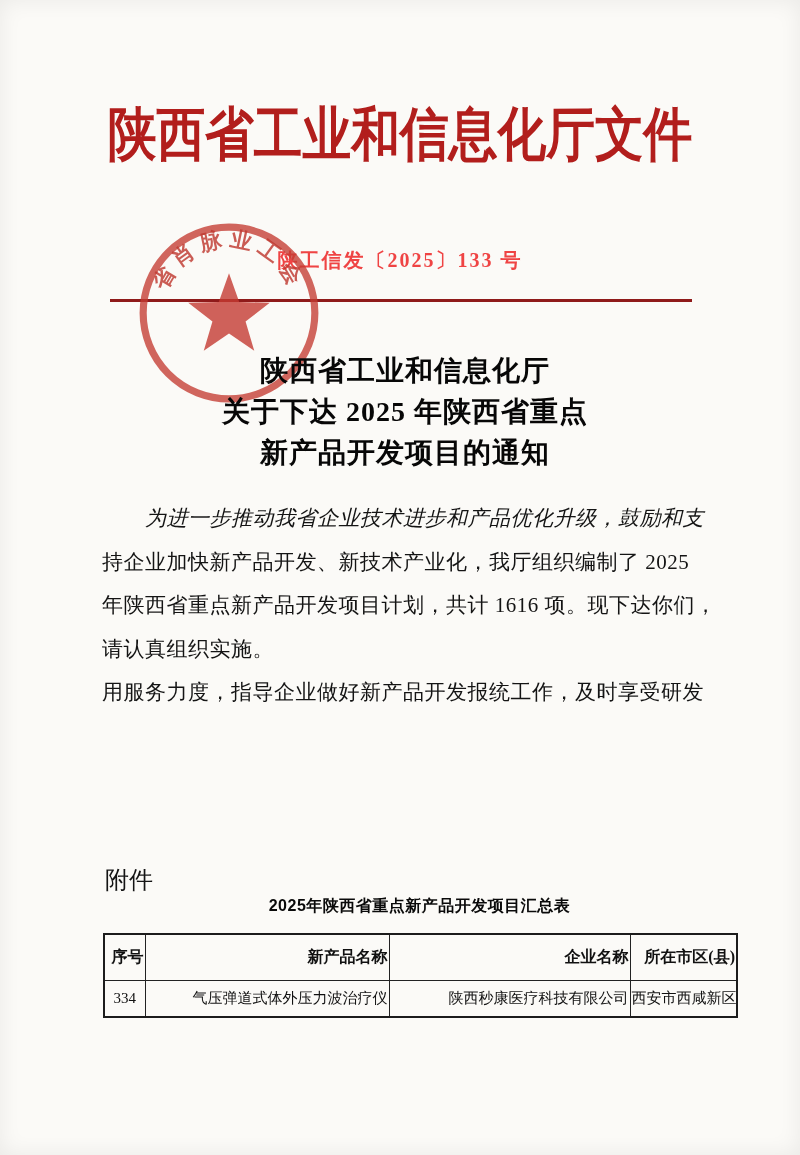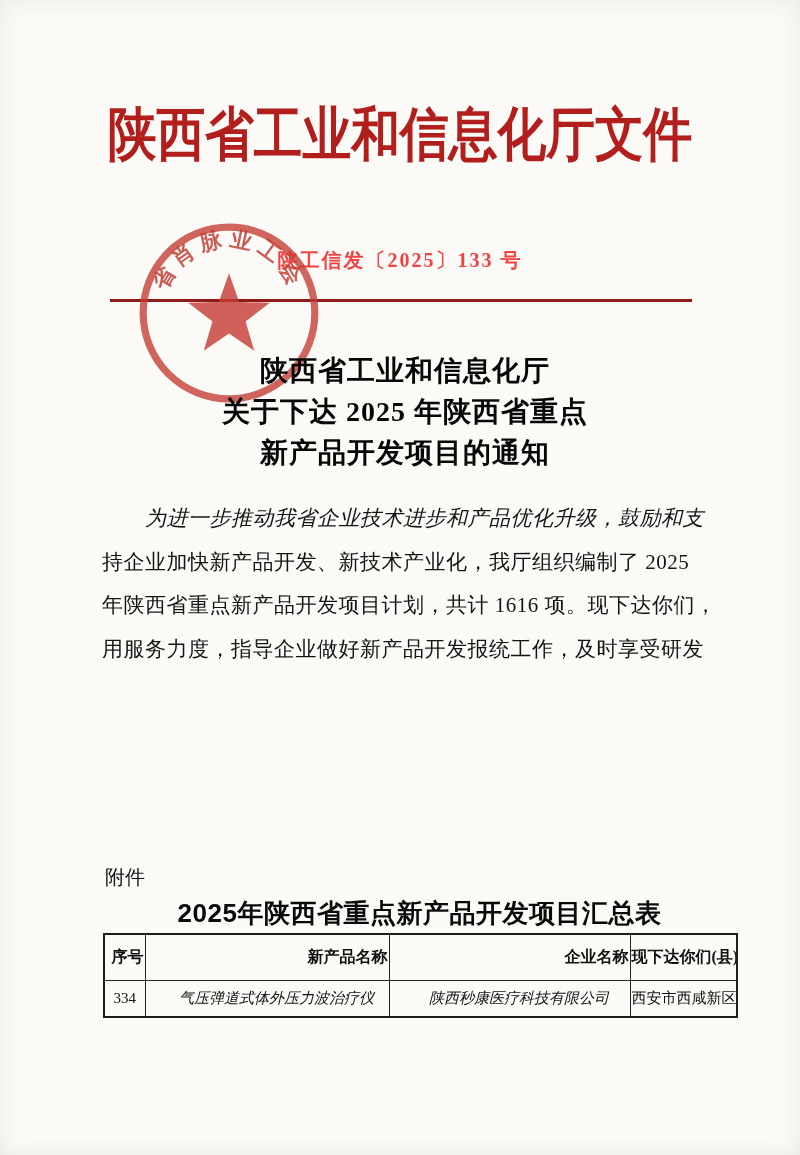--- a/index.html
+++ b/index.html
@@ -29,41 +29,41 @@
     text-align:center;font-weight:bold;font-size:28px;line-height:41px;
     color:#070707;letter-spacing:1px;
   }
   .body-text{
     position:absolute;top:497px;left:102px;width:601px;
     font-size:21px;line-height:43.5px;letter-spacing:.5px;color:#141414;
   }
   .body-line{white-space:nowrap;}
   .body-line.indent{text-indent:43px;font-style:italic;}
   .attachment{
-    position:absolute;top:864px;left:105px;font-size:20px;color:#141414;
+    position:absolute;top:864px;left:105px;font-size:24px;color:#141414;
   }
   .table-title{
     position:absolute;top:896px;left:103px;width:633px;text-align:center;
-    font-size:26px;font-weight:bold;letter-spacing:.5px;color:#0a0a0a;
+    font-size:16px;font-weight:bold;letter-spacing:.5px;color:#0a0a0a;
     font-family:"Liberation Sans","DejaVu Sans",sans-serif;
   }
   table.projects{
     position:absolute;top:933px;left:103px;width:633px;
     border-collapse:collapse;table-layout:fixed;
     border:2.5px solid #1c1c1c;
   }
   table.projects th,table.projects td{
     border:1.6px solid #222;overflow:hidden;white-space:nowrap;
   }
   table.projects thead th{
     height:43px;font-size:16px;font-weight:bold;text-align:right;color:#111;
   }
   table.projects tbody td{height:33px;font-size:15px;color:#111;margin-left:16px;}
   td.c{text-align:center;}
-  td.l{text-align:center;padding-left:20px;font-style:italic;}
+  td.l{text-align:right;padding-left:20px;}
 </style>
 </head>
 <body>
 
 <div class="page">
 
   <div class="red-header">陕西省工业和信息化厅文件</div>
 
   <div class="doc-number">陕工信发〔2025〕133 号</div>
 
@@ -81,40 +81,41 @@
   <div class="doc-title">
     <div>陕西省工业和信息化厅</div>
     <div>关于下达 2025 年陕西省重点</div>
     <div>新产品开发项目的通知</div>
   </div>
 
   <div class="body-text">
     <div class="body-line indent">为进一步推动我省企业技术进步和产品优化升级，鼓励和支</div>
     <div class="body-line">持企业加快新产品开发、新技术产业化，我厅组织编制了 2025</div>
     <div class="body-line">年陕西省重点新产品开发项目计划，共计 1616 项。现下达你们，</div>
+    <div class="body-line">请认真组织实施。</div>
     <div class="body-line">用服务力度，指导企业做好新产品开发报统工作，及时享受研发</div>
   </div>
 
   <div class="attachment">附件</div>
 
   <div class="table-title">2025年陕西省重点新产品开发项目汇总表</div>
 
   <table class="projects">
     <colgroup>
       <col style="width:41px">
         <col style="width:244px">
       <col style="width:241px">
         <col style="width:107px">
     </colgroup>
     <thead>
       <tr>
         <th>序号</th>
         <th>新产品名称</th>
         <th>企业名称</th>
-        <th>现下达你们(县)</th>
+        <th>所在市区(县)</th>
       </tr>
     </thead>
     <tbody>
       <tr>
         <td class="c">334</td>
         <td class="l">气压弹道式体外压力波治疗仪</td>
         <td class="l">陕西秒康医疗科技有限公司</td>
         <td class="c">西安市西咸新区</td>
       </tr>
     </tbody>

